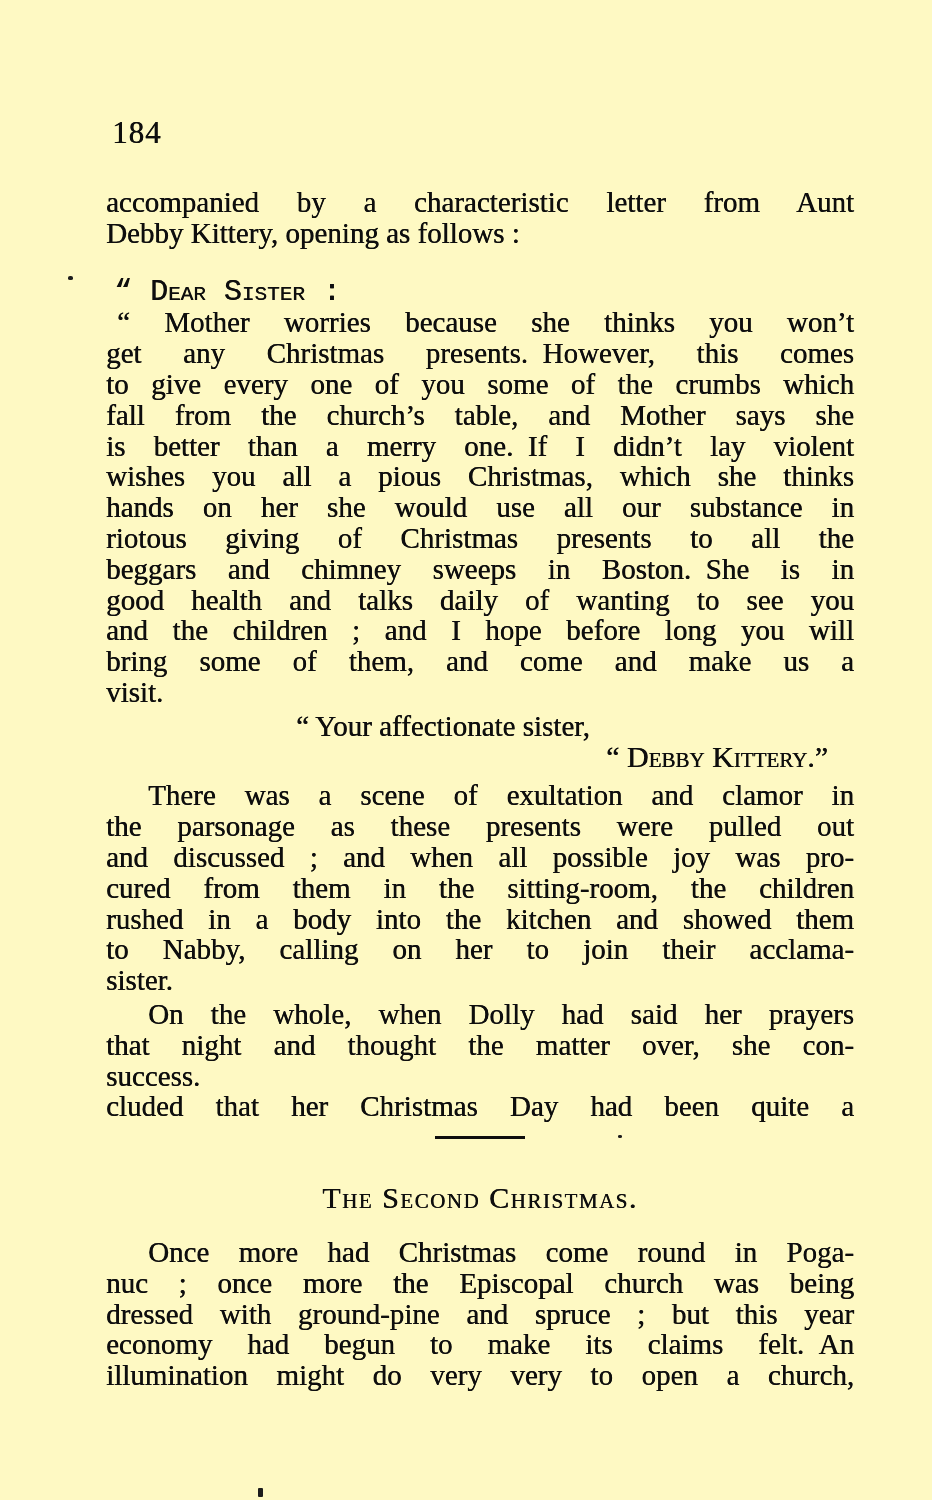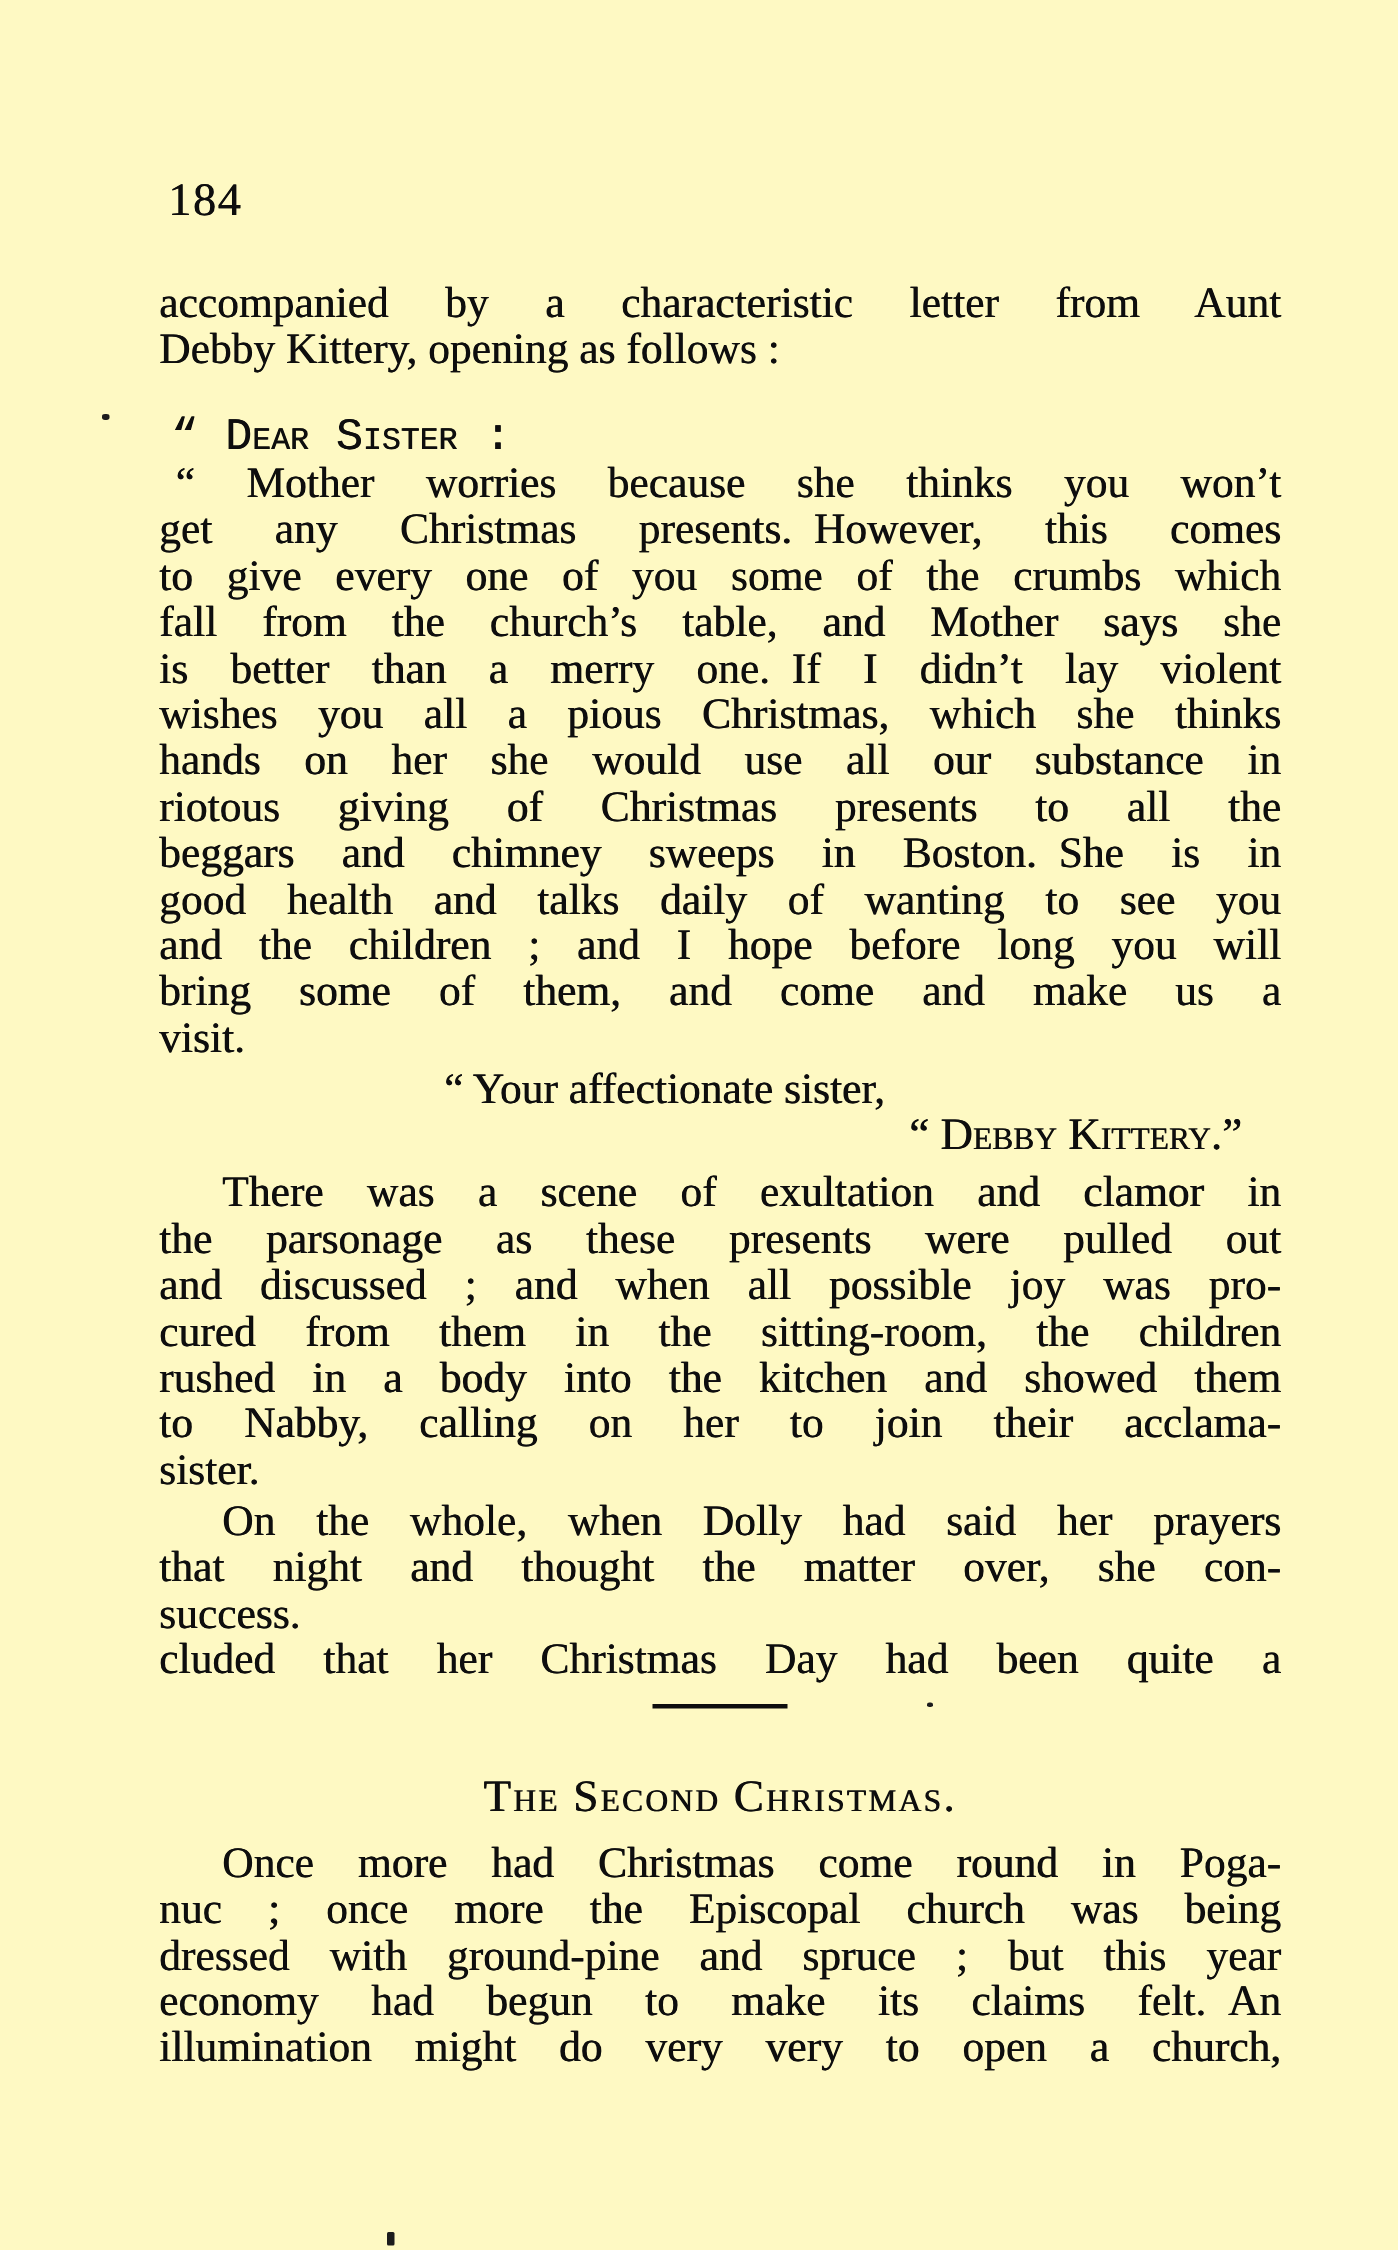--- a/index.html
+++ b/index.html
@@ -63,21 +63,21 @@
   }
   .qfirst .line:first-child { text-indent: 11px; }
   .indent .line:first-child { text-indent: 42px; }
 
   .sig1 { margin-top: 3px; padding-left: 190px; }
   .sig2 { text-align: right; padding-right: 26px; font-size: 30px; }
   .sig2 .line { text-align: right; }
 
   .p-exult { margin-top: 8px; }
   .p-concl { margin-top: 3px; }
-  .p-last  { margin-top: 13px; }
+  .p-last  { margin-top: 23px; }
 
   .divider {
     margin: 14px auto 0 auto;
     width: 90px;
     height: 3px;
     background: #0e0e0e;
   }
   .heading {
     margin-top: 44px;
     text-align: center;

